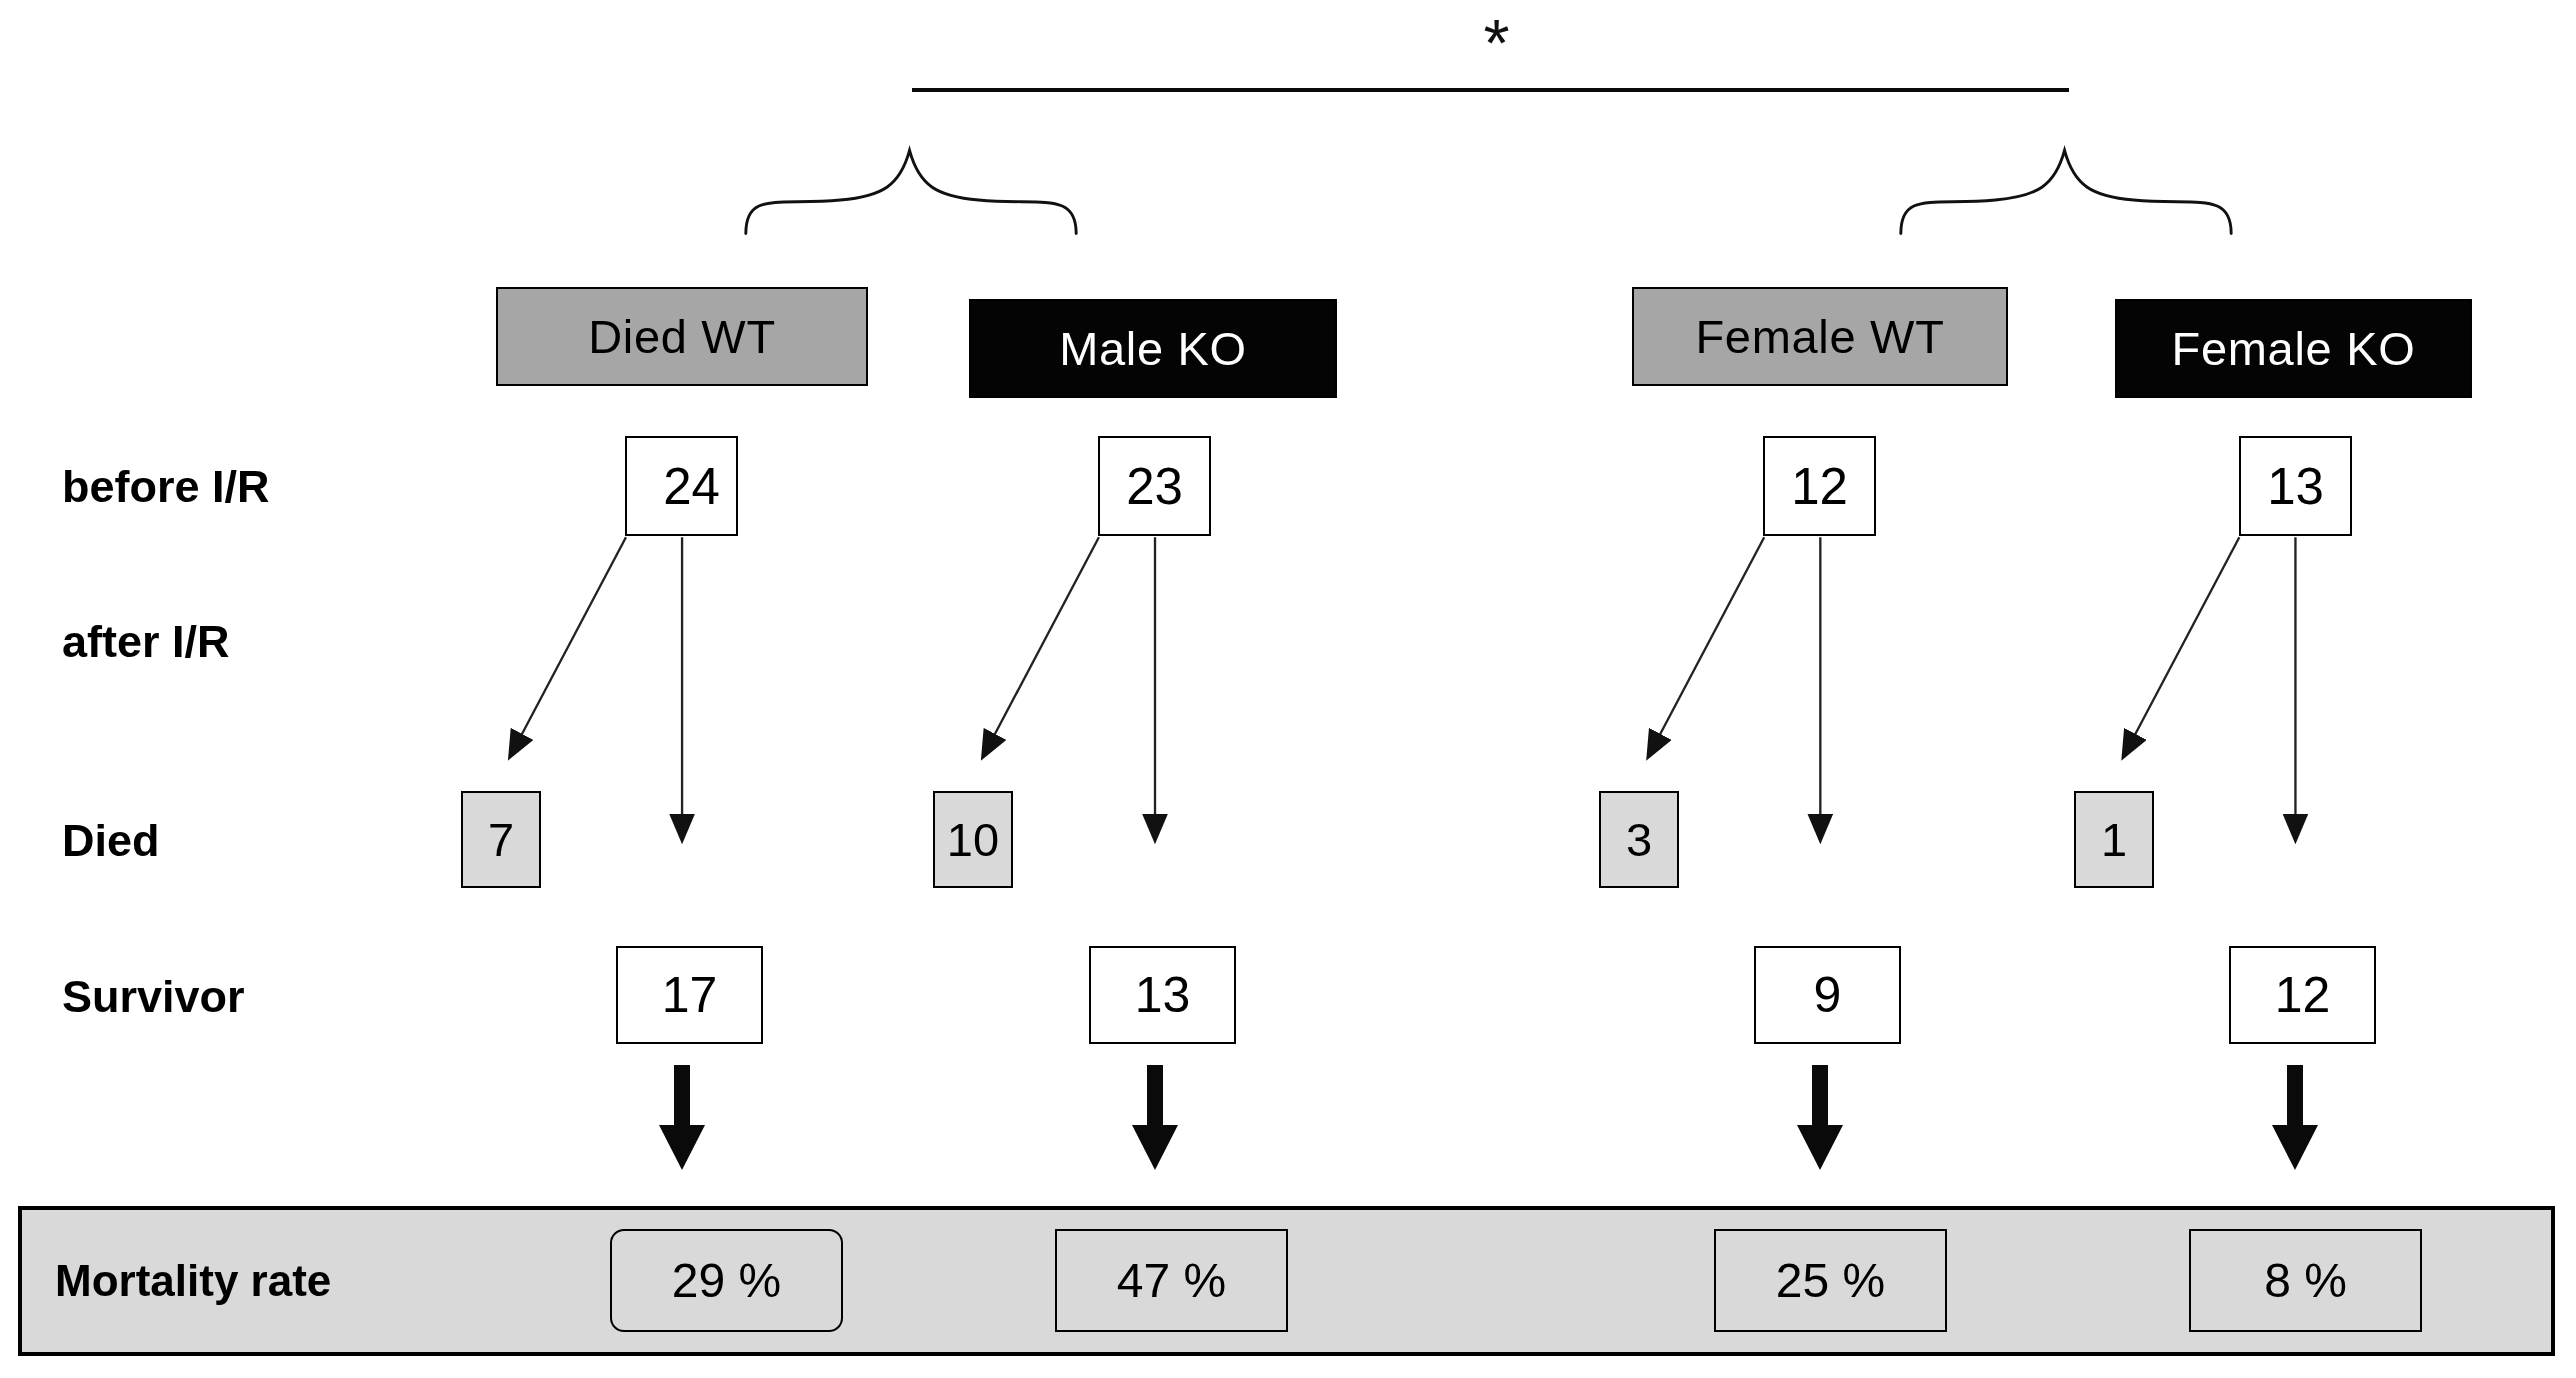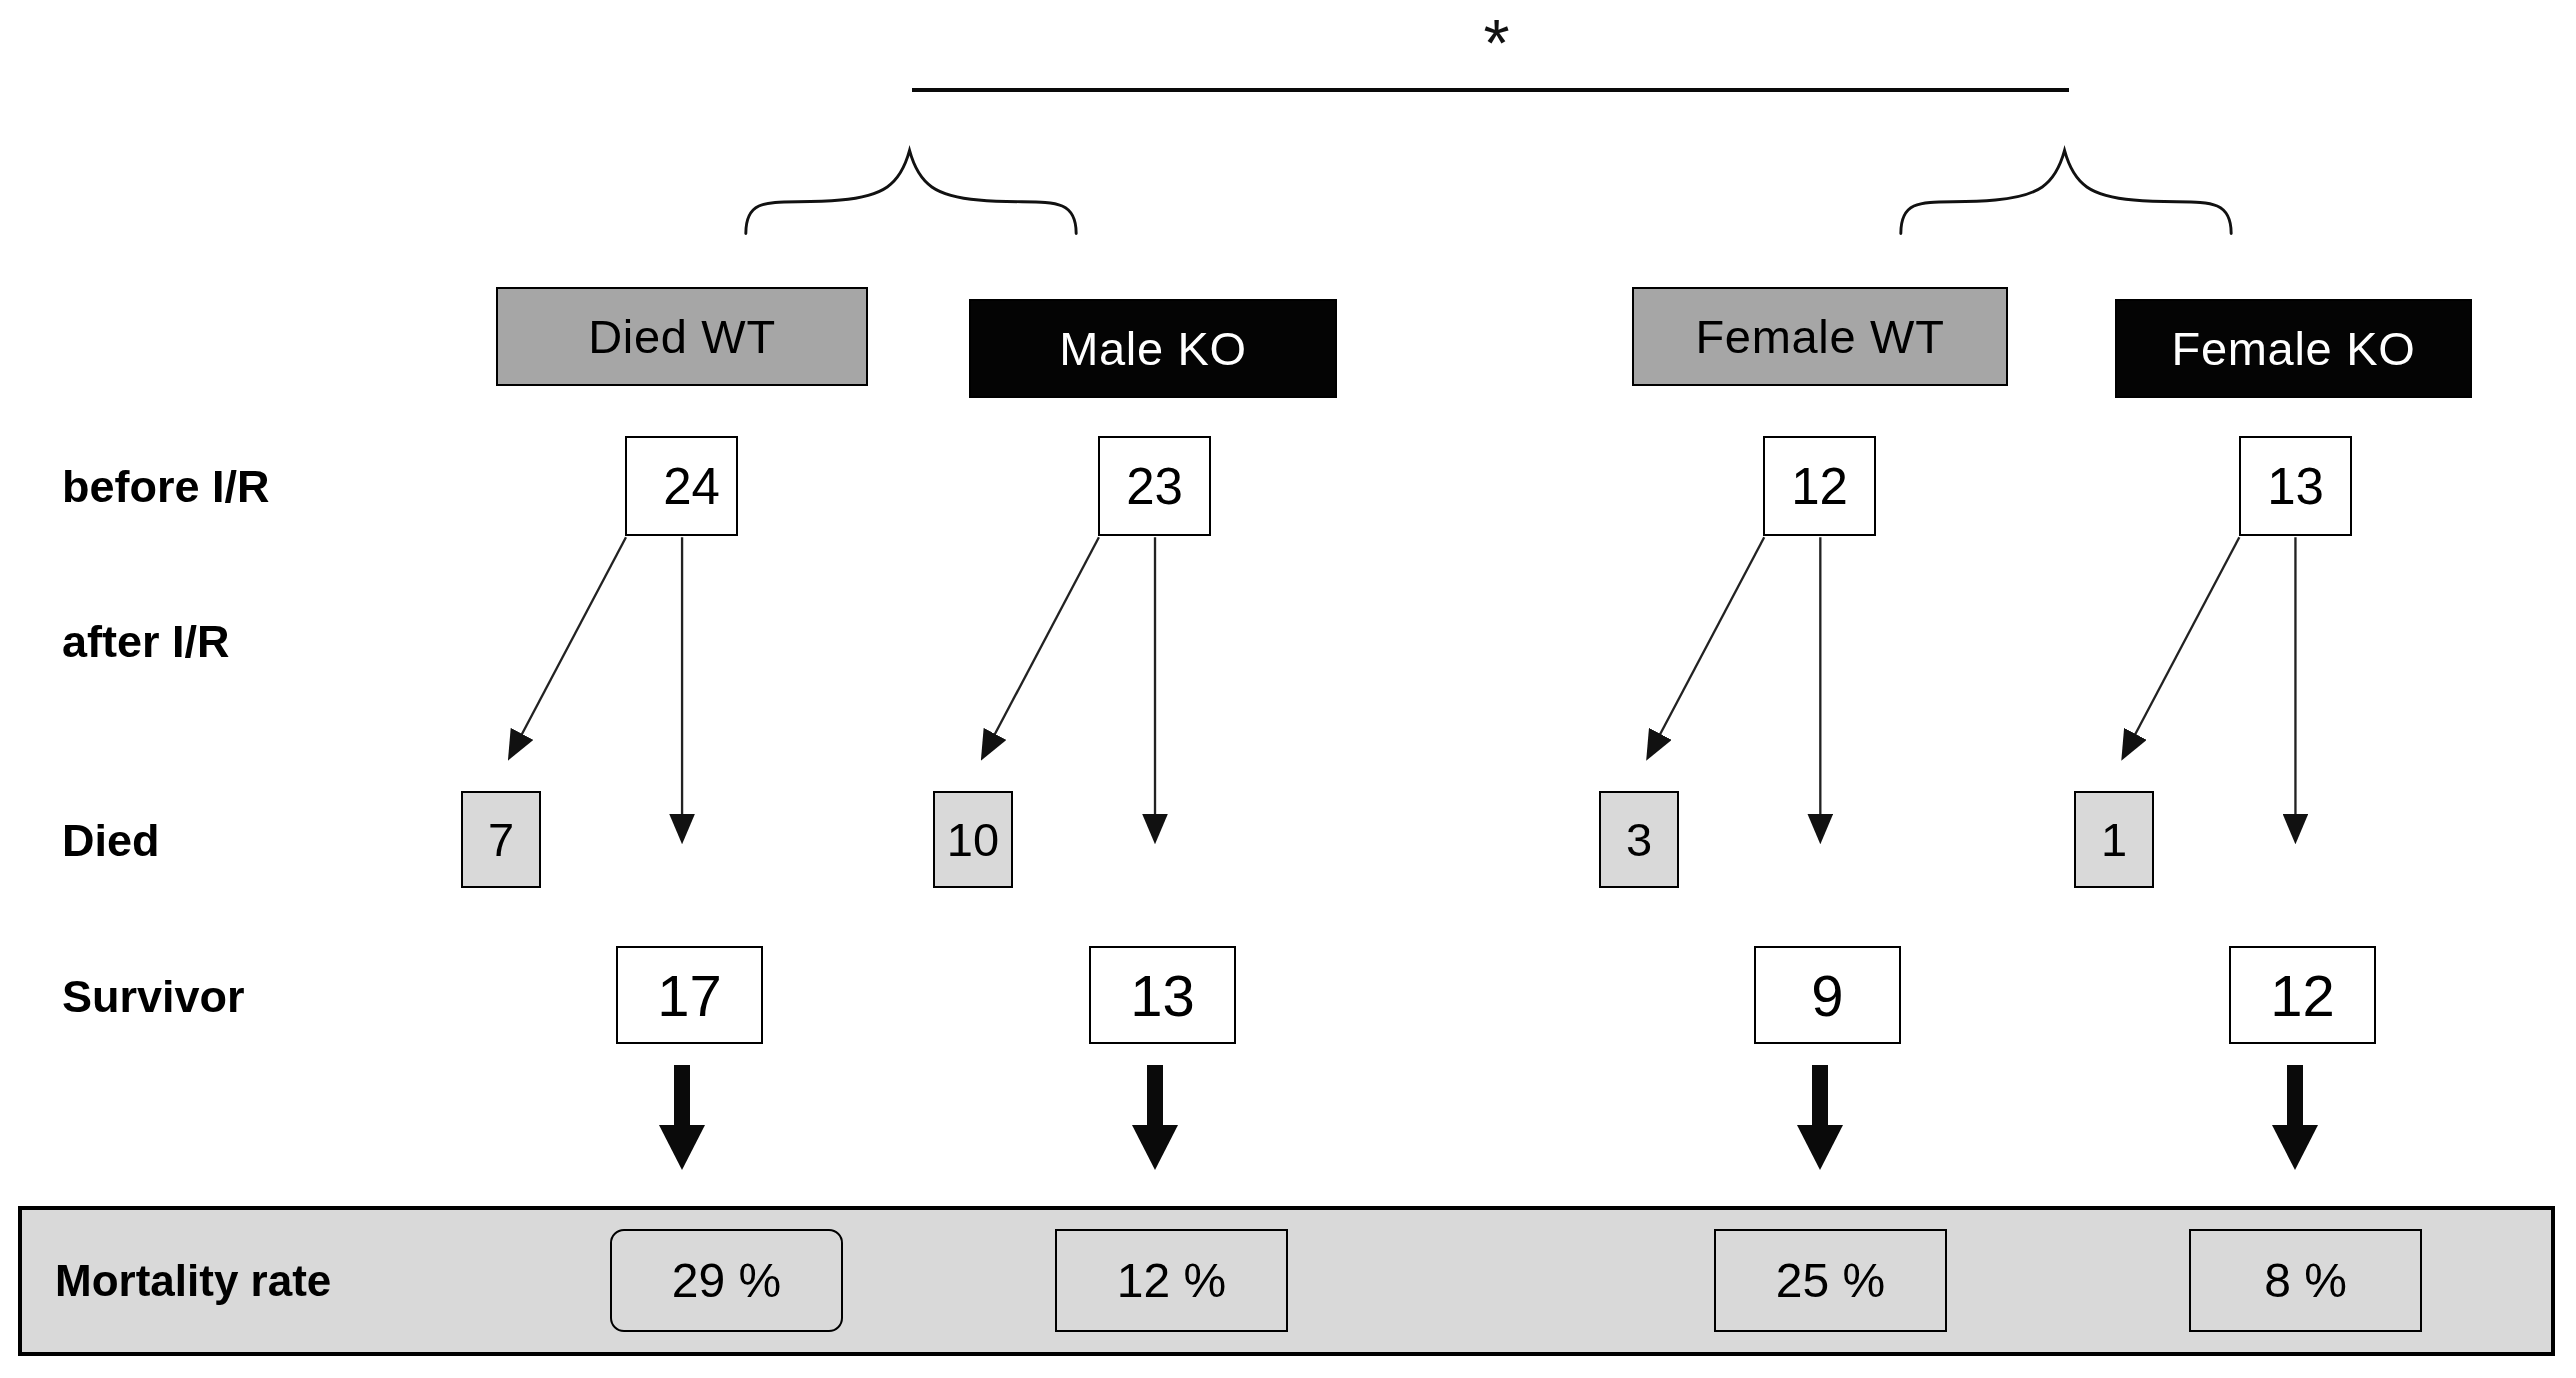--- a/index.html
+++ b/index.html
@@ -42,21 +42,21 @@
 
   
   .cbox{
     position:absolute;border:2.9px solid #000;background:#fff;
     display:flex;align-items:center;justify-content:center;font-size:51px;
   }
   .before{top:436px;width:113px;height:100px;}
   .before1{left:625px;padding-left:20px;}.before2{left:1098px;}.before3{left:1763px;}.before4{left:2239px;}
   .died{top:791px;width:80px;height:97px;background:#d9d9d9;font-size:47px;}
   .died1{left:461px;}.died2{left:933px;}.died3{left:1599px;}.died4{left:2074px;}
-  .surv{top:946px;width:147px;height:98px;font-size:58px;}
+  .surv{top:946px;width:147px;height:98px;font-size:50px;}
   .surv1{left:616px;}.surv2{left:1089px;}.surv3{left:1754px;}.surv4{left:2229px;}
 
   
   .arrows{position:absolute;left:0;top:0;width:2576px;height:1379px;pointer-events:none;}
 
   
   .tarrow-shaft{position:absolute;top:1065px;width:16px;height:61px;background:#0a0a0a;}
   .ts1{left:674px;}.ts2{left:1147px;}.ts3{left:1812px;}.ts4{left:2287px;}
   .tarrow-head{
     position:absolute;top:1125px;width:0;height:0;
@@ -141,18 +141,18 @@
   <div class="tarrow-shaft ts2"></div>
   <div class="tarrow-head th2"></div>
   <div class="tarrow-shaft ts3"></div>
   <div class="tarrow-head th3"></div>
   <div class="tarrow-shaft ts4"></div>
   <div class="tarrow-head th4"></div>
 
   <div class="bar"></div>
   <div class="bar-label">Mortality rate</div>
   <div class="rate rate1">29 %</div>
-  <div class="rate rate2">12 %</div>
+  <div class="rate rate2">47 %</div>
   <div class="rate rate3">25 %</div>
   <div class="rate rate4">8 %</div>
 
 </div>
 
 
 </body></html>

